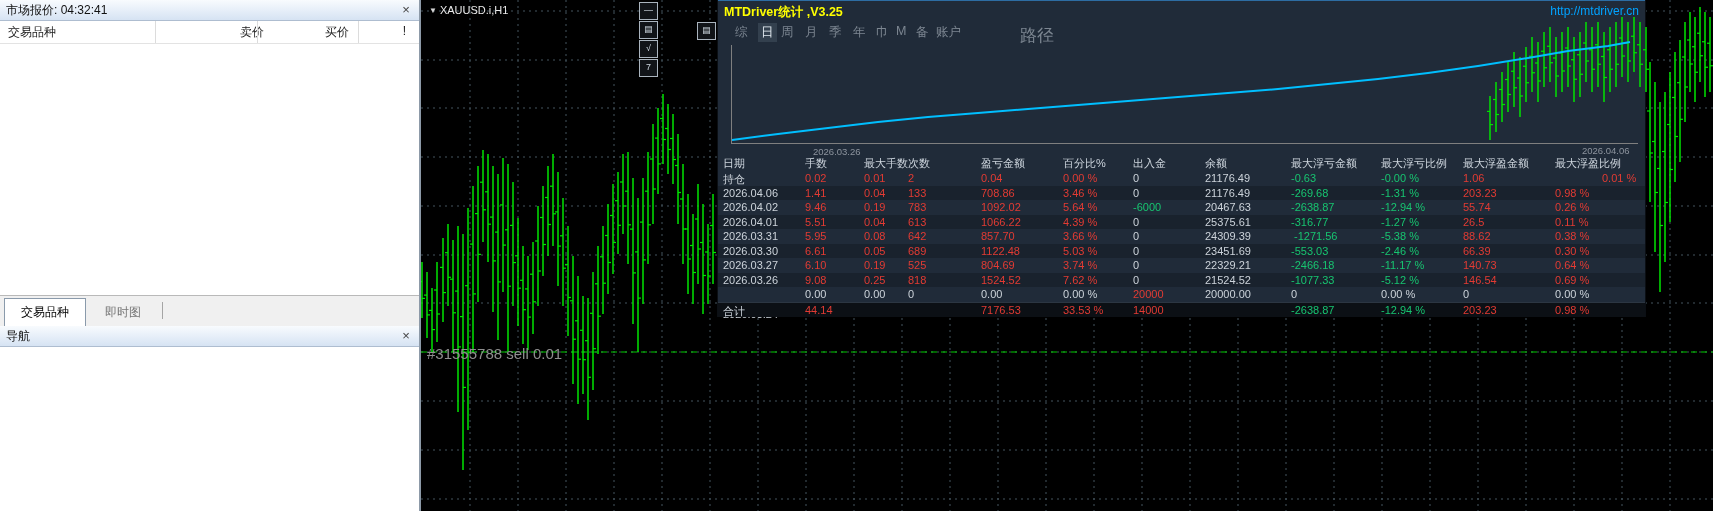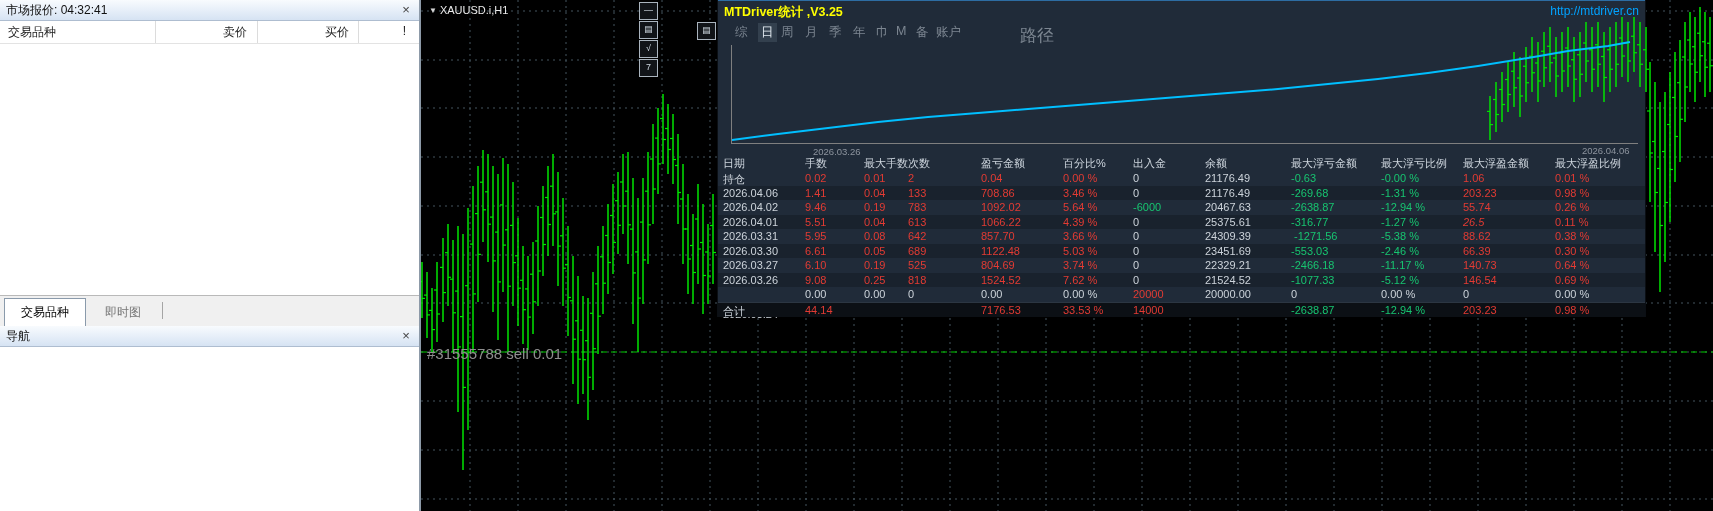--- a/index.html
+++ b/index.html
@@ -13,21 +13,21 @@
   #left-col{position:absolute;left:0;top:0;width:419px;height:511px;background:#f0f0f0;z-index:10;border-radius:19px;}
   .titlebar{position:absolute;left:0;right:0;height:21px;
     background:linear-gradient(#f8fbfe,#d6e3f3);border-bottom:1px solid #aebdd0;
     display:flex;align-items:center;padding:0 6px;font-size:12px;color:#111;box-sizing:border-box;}
   .titlebar .close{margin-left:auto;font-size:13px;color:#444;width:14px;text-align:center;line-height:14px;}
   #market-watch{position:absolute;left:0;top:0;width:419px;height:295px;background:#fff;}
   #mw-header{position:absolute;top:21px;left:0;right:0;height:22px;background:#fff;
     border-bottom:1px solid #e3e3e3;font-size:12px;color:#222;}
   #mw-header .sep, #mw-row .sep{position:absolute;top:0;width:1px;height:22px;background:#dcdcdc;}
   .mw-col-sym{position:absolute;left:8px;top:3px;}
-  .mw-col-bid{position:absolute;left:155px;width:92px;top:3px;text-align:right;}
+  .mw-col-bid{position:absolute;left:155px;width:92px;top:3px;text-align:right;padding-left:17px;}
   .mw-col-ask{position:absolute;left:257px;width:92px;top:3px;text-align:right;}
   .mw-col-spread{position:absolute;left:358px;width:48px;top:3px;text-align:right;}
   #mw-row{position:absolute;top:43px;left:0;right:0;height:22px;background:#2e6bc0;color:#fff;font-size:13px;}
   #mw-row .mw-col-sym{left:26px;}
   #mw-body{position:absolute;top:65px;left:0;right:0;height:230px;background:#fff;}
   #tabs-strip{position:absolute;top:295px;left:0;width:419px;height:31px;background:#f0f0f0;border-top:1px solid #b9b9b9;}
   .tab-active{position:absolute;left:4px;top:2px;width:80px;height:27px;background:#fff;
     border:1px solid #8a9aab;border-bottom:none;font-size:12px;color:#000;
     display:flex;align-items:center;justify-content:center;}
   .tab-inactive{position:absolute;left:92px;top:4px;width:62px;height:24px;font-size:12px;color:#767676;
@@ -376,21 +376,21 @@
           <span class="tcell c-r" style="left: 87px;">0.02</span>
           <span class="tcell c-r" style="left: 146px;">0.01</span>
           <span class="tcell c-r" style="left: 190px;">2</span>
           <span class="tcell c-r" style="left: 263px;">0.04</span>
           <span class="tcell c-r" style="left: 345px;">0.00 %</span>
           <span class="tcell c-w" style="left: 415px;">0</span>
           <span class="tcell c-w" style="left: 487px;">21176.49</span>
           <span class="tcell c-g" style="left: 573px;">-0.63</span>
           <span class="tcell c-g" style="left: 663px;">-0.00 %</span>
           <span class="tcell c-r" style="left: 745px;">1.06</span>
-          <span class="tcell c-r" style="left: 837px;">0.01 %</span>
+          <span class="tcell c-r" style="left: 884px;">0.01 %</span>
         </div>
         <div class="trow dark" style="top: 184.5px;">
           <span class="tcell c-w" style="left: 5px;">2026.04.06</span>
           <span class="tcell c-r" style="left: 87px;">1.41</span>
           <span class="tcell c-r" style="left: 146px;">0.04</span>
           <span class="tcell c-r" style="left: 190px;">133</span>
           <span class="tcell c-r" style="left: 263px;">708.86</span>
           <span class="tcell c-r" style="left: 345px;">3.46 %</span>
           <span class="tcell c-w" style="left: 415px;">0</span>
           <span class="tcell c-w" style="left: 487px;">21176.49</span>
@@ -417,21 +417,21 @@
           <span class="tcell c-w" style="left: 5px;">2026.04.01</span>
           <span class="tcell c-r" style="left: 87px;">5.51</span>
           <span class="tcell c-r" style="left: 146px;">0.04</span>
           <span class="tcell c-r" style="left: 190px;">613</span>
           <span class="tcell c-r" style="left: 263px;">1066.22</span>
           <span class="tcell c-r" style="left: 345px;">4.39 %</span>
           <span class="tcell c-w" style="left: 415px;">0</span>
           <span class="tcell c-w" style="left: 487px;">25375.61</span>
           <span class="tcell c-g" style="left: 573px;">-316.77</span>
           <span class="tcell c-g" style="left: 663px;">-1.27 %</span>
-          <span class="tcell c-r" style="left: 745px; font-style: italic;">26.5</span>
+          <span class="tcell c-r" style="left: 745px;">26.5</span>
           <span class="tcell c-r" style="left: 837px;">0.11 %</span>
         </div>
         <div class="trow" style="top: 228px;">
           <span class="tcell c-w" style="left: 5px;">2026.03.31</span>
           <span class="tcell c-r" style="left: 87px;">5.95</span>
           <span class="tcell c-r" style="left: 146px;">0.08</span>
           <span class="tcell c-r" style="left: 190px;">642</span>
           <span class="tcell c-r" style="left: 263px;">857.70</span>
           <span class="tcell c-r" style="left: 345px;">3.66 %</span>
           <span class="tcell c-w" style="left: 415px;">0</span>

